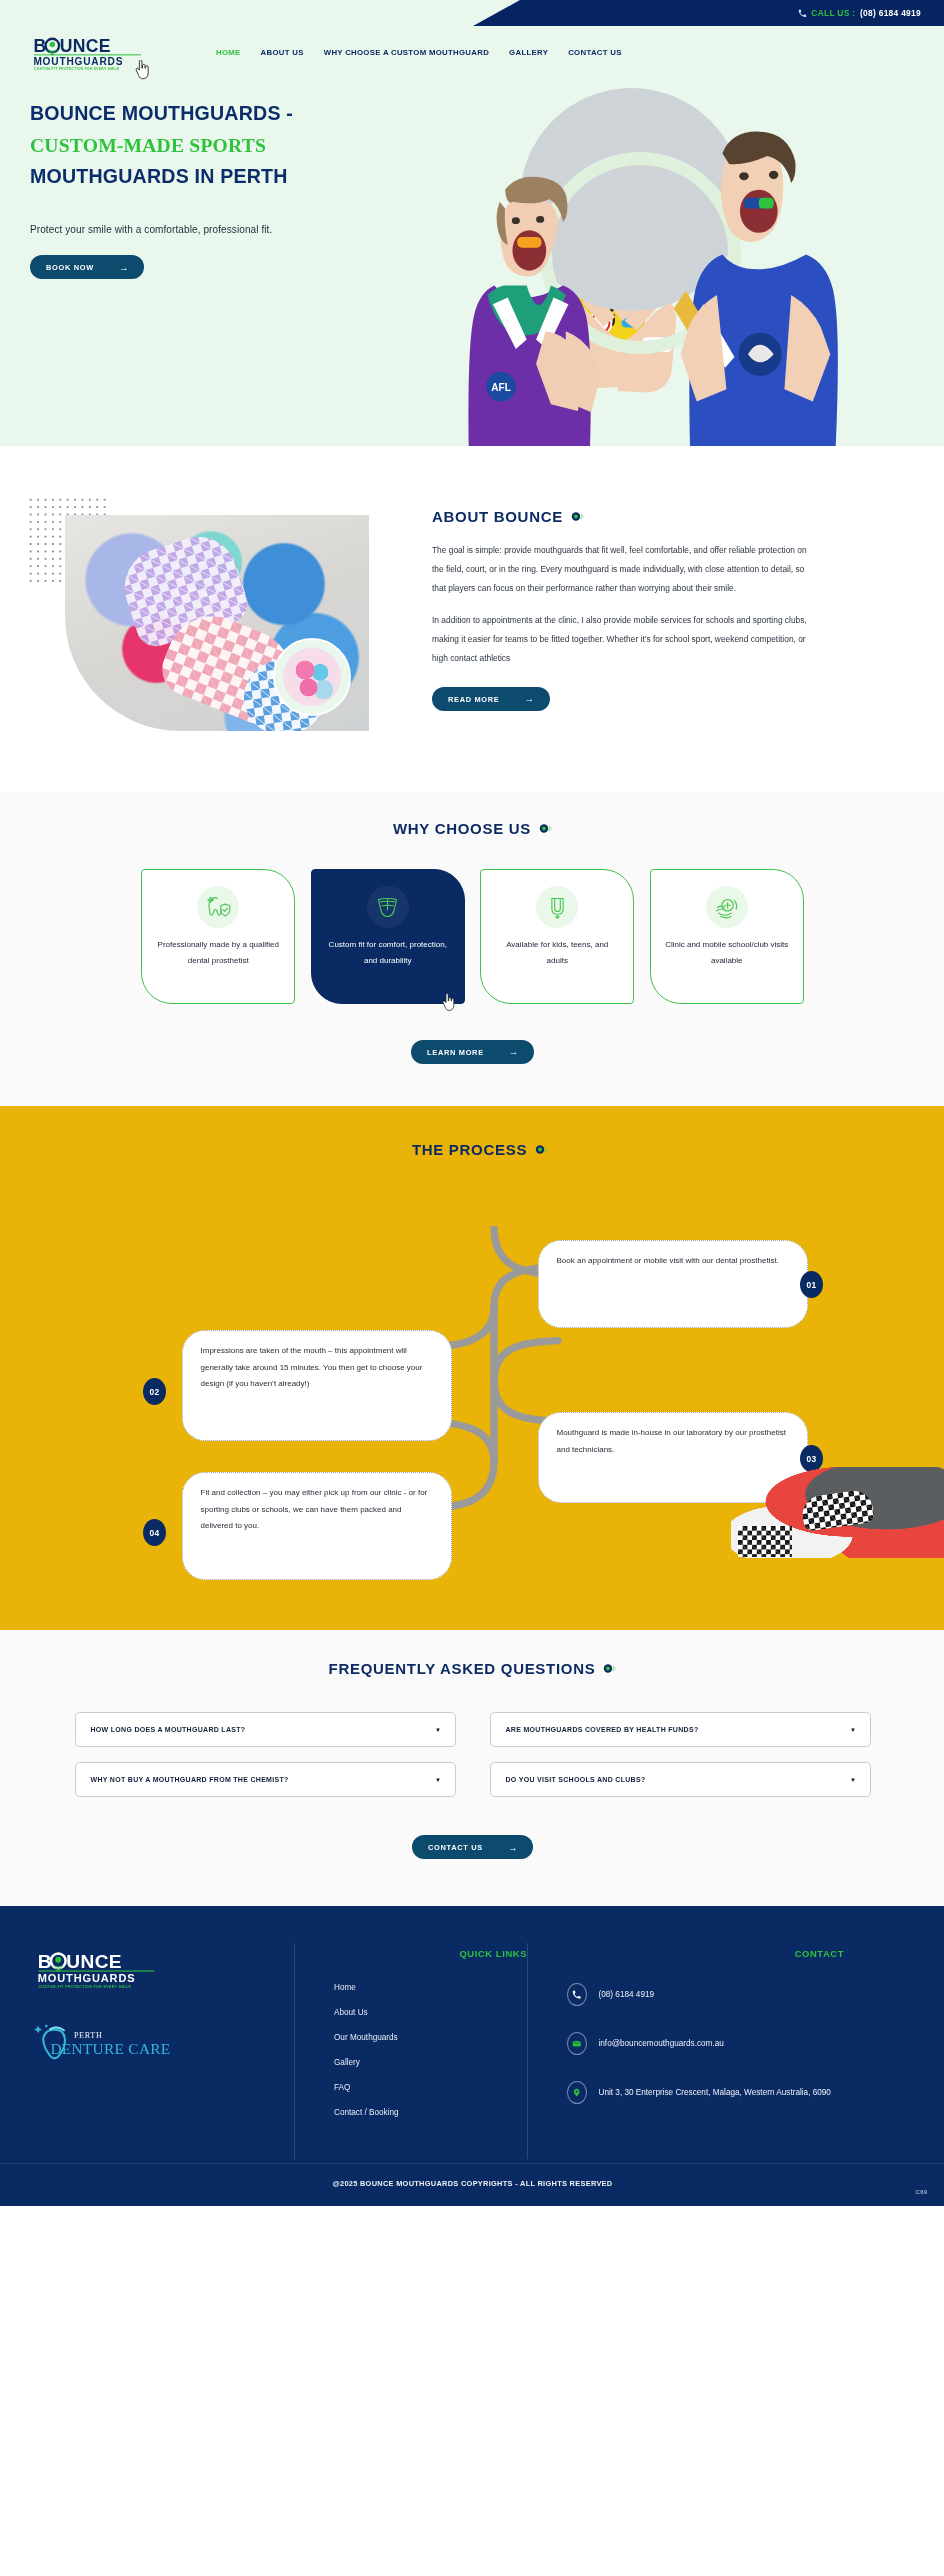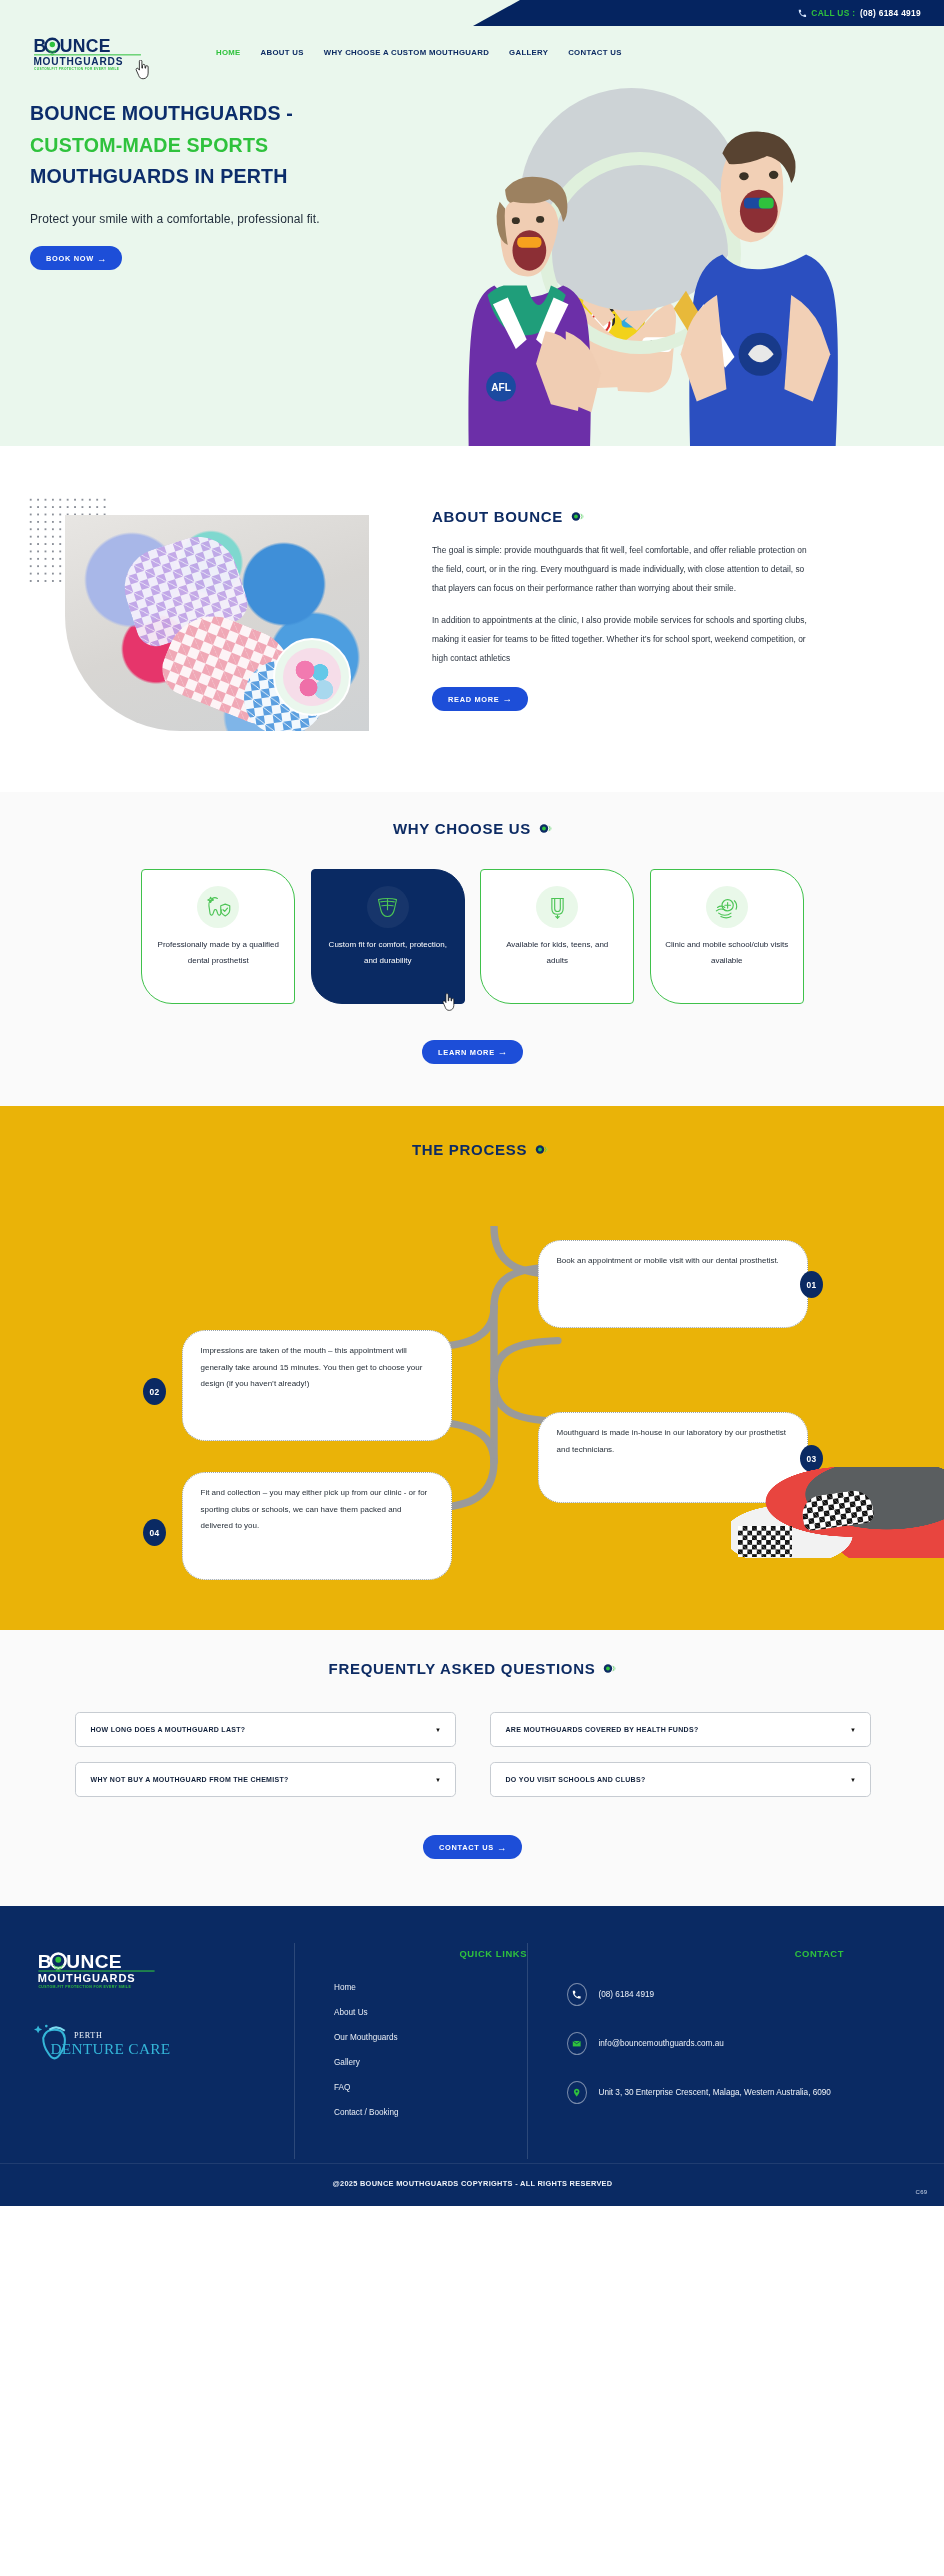--- a/index.html
+++ b/index.html
@@ -74,31 +74,31 @@
   .cursor-hand svg { width: 15px; height: 20px; display:block; }
 
   .hero-body { position: relative; padding: 19px 0 0 30px; z-index: 4; max-width: 418px; }
   .hero-h1 {
     font-size: 19.6px;
     line-height: 1.62;
     font-weight: 700;
     letter-spacing: 0.2px;
   }
   .hero-h1 .ln { display:block; }
-  .hero-h1 .green { color: #2fc23d; }
+  .hero-h1 .green { color: #2fc23d; font-family: Liberation Serif, serif; }
   .hero-sub {
-    margin-top: 19px;
-    font-size: 12px;
+    margin-top: 31px;
+    font-size: 10px;
     color: #1e2a38;
     font-weight: 400;
     letter-spacing: 0.1px;
   }
   .btn {
-    display: inline-flex; align-items: center; gap: 3px;
-    background: #1d4ed8; color: #fff;
+    display: inline-flex; align-items: center; gap: 25px;
+    background: #0c4a6e; color: #fff;
     border: none; border-radius: 27px;
     padding: 7.4px 15px 7.4px 16px;
     font-size: 7.4px; letter-spacing: 0.7px; font-weight: 600;
     cursor: pointer;
     font-family: "Liberation Sans", sans-serif;
   }
   .btn .arrow { font-size: 9.4px; line-height: 1; }
   .hero-btn { margin-top: 20px; }
 
   

